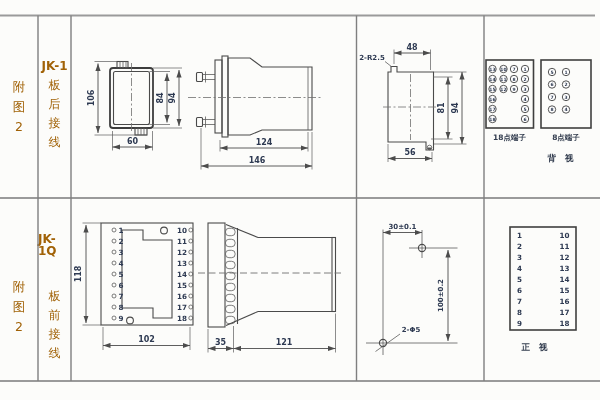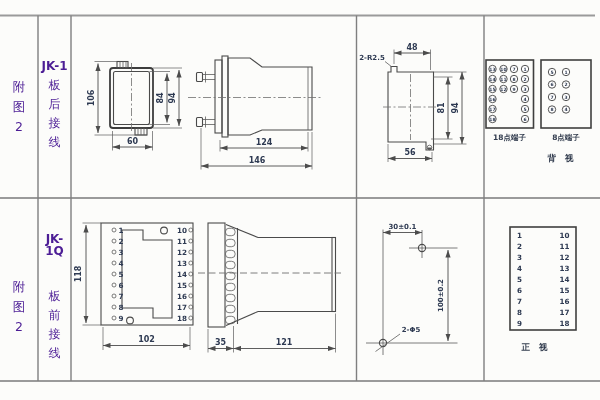--- a/index.html
+++ b/index.html
@@ -1,19 +1,19 @@
 <!DOCTYPE html>
 <html><head>
 <meta charset="utf-8">
 <style>
   html,body{margin:0;padding:0;background:#e8e8e8;}
   .page{position:relative;width:600px;height:400px;background:#fcfcfa;overflow:hidden;
         font-family:"DejaVu Sans","Liberation Sans",sans-serif;}
   .page svg.layer{position:absolute;left:0;top:0;}
-  .stack{position:absolute;display:flex;flex-direction:column;align-items:center;color:#4c1d95;}
+  .stack{position:absolute;display:flex;flex-direction:column;align-items:center;color:#a16207;}
   .stack span{line-height:1;display:block;}
   .model{font-weight:bold;}
   
   .ln{stroke:#4a4a4a;stroke-width:1.1;fill:none;}
   .ln2{stroke:#3d3d3d;stroke-width:1.8;fill:none;}
   .thin{stroke:#5c5c5c;stroke-width:0.8;fill:none;}
   .dim{stroke:#4c4c4c;stroke-width:0.9;fill:none;}
   .ext{stroke:#5c5c5c;stroke-width:0.7;fill:none;}
   .cl{stroke:#6f6f6f;stroke-width:0.8;fill:none;stroke-dasharray:8 2.5 2 2.5;}
   .dash{stroke:#6f6f6f;stroke-width:0.9;fill:none;stroke-dasharray:7 3.5;}
@@ -44,21 +44,21 @@
     <span>板</span>
     <span>后</span>
     <span>接</span>
     <span>线</span>
   </div>
   <div class="stack" style="left:0;top:281px;width:38px;gap:7.5px;font-size:12.5px;">
     <span>附</span>
     <span>图</span>
     <span>2</span>
   </div>
-  <div class="stack" style="left:38px;top:233px;width:33px;gap:7px;font-size:12px;text-align:center;">
+  <div class="stack" style="left:38px;top:233px;width:33px;gap:7px;font-size:12px;">
     <span class="model" style="margin-bottom:26px;">JK-1Q</span>
     <span>板</span>
     <span>前</span>
     <span>接</span>
     <span>线</span>
   </div>
 
   <svg class="layer" width="600" height="400" viewBox="0 0 600 400">
     <defs>
       <marker id="arw" markerWidth="8" markerHeight="6" refX="7.5" refY="3" orient="auto-start-reverse" markerUnits="userSpaceOnUse">

